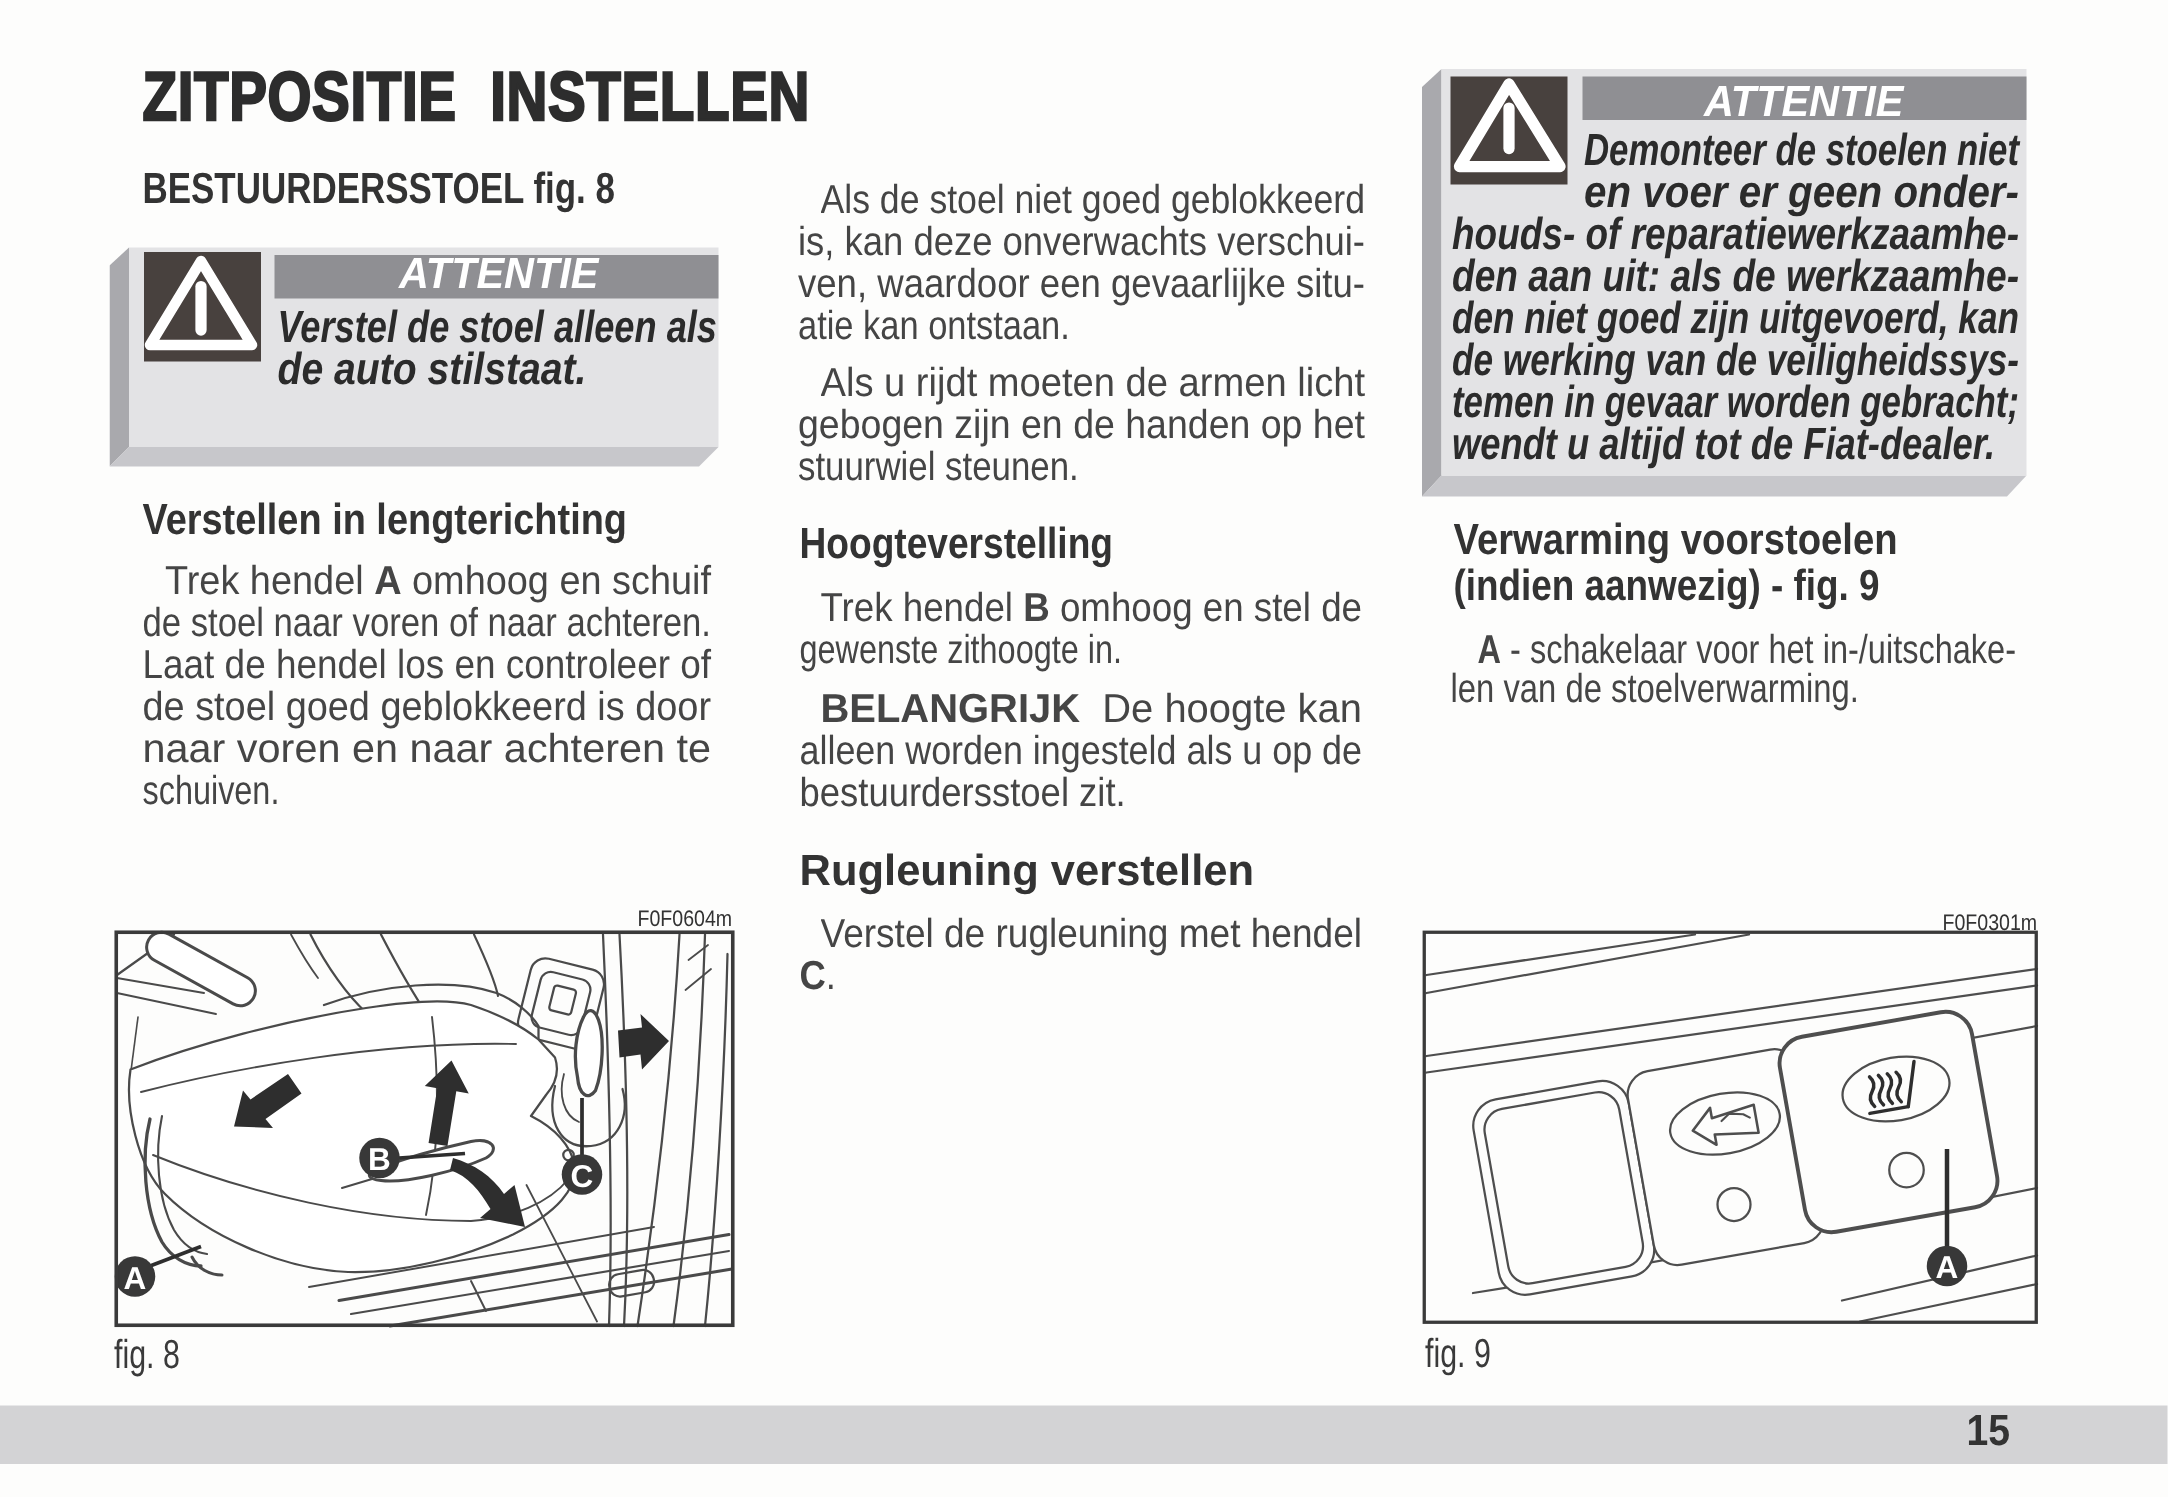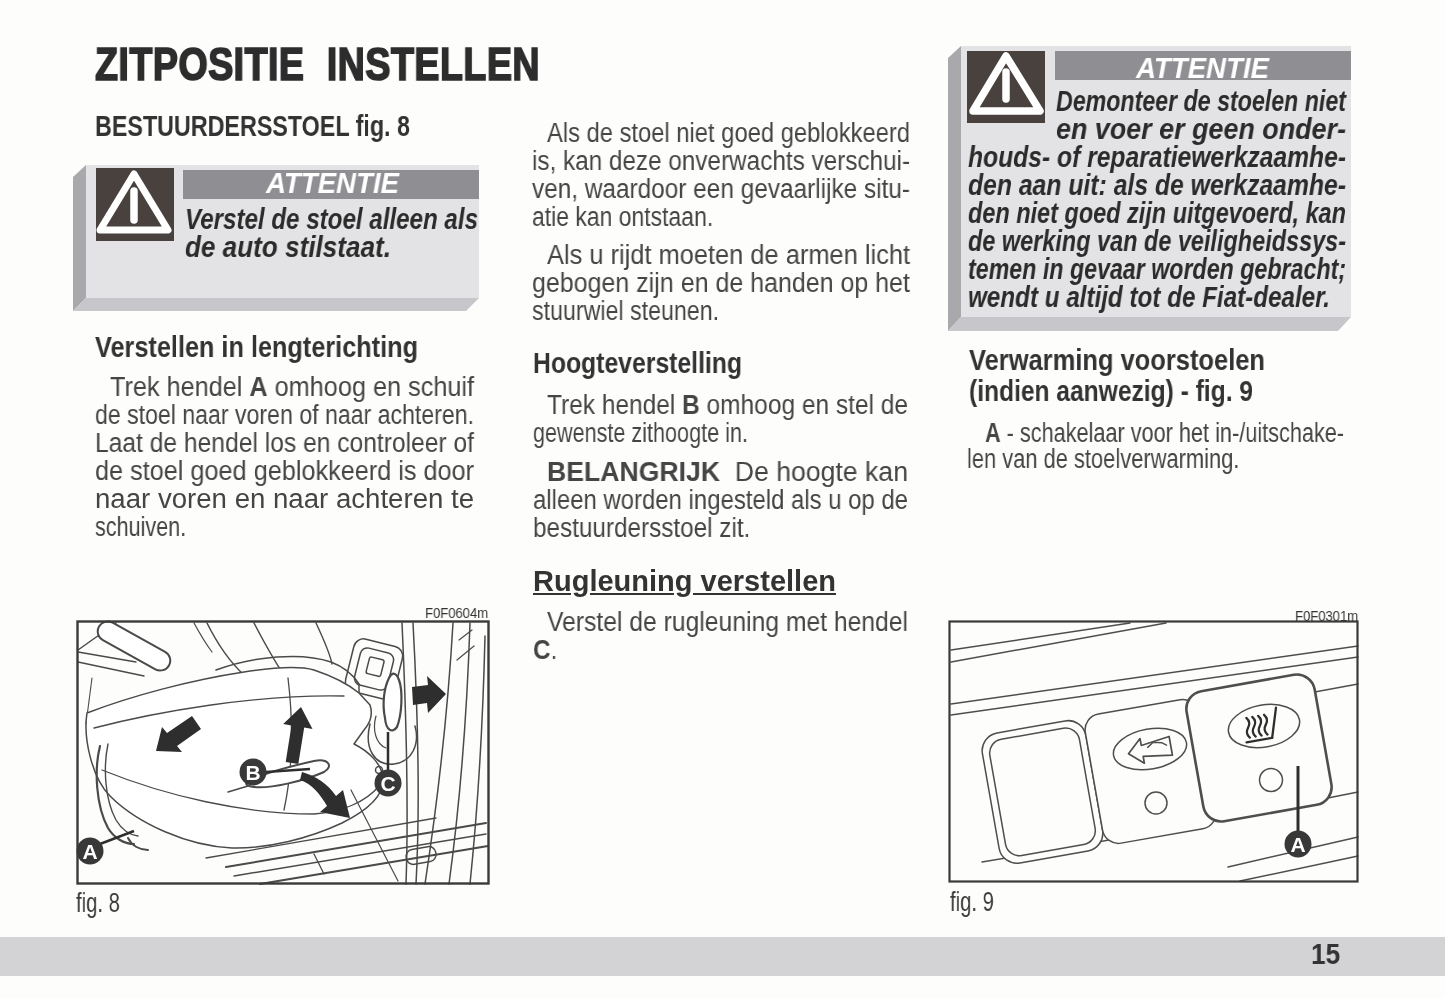--- a/index.html
+++ b/index.html
@@ -250,21 +250,21 @@
 <div class="tl" style="left:547px;top:392px;font-size:27px;font-weight:400;color:#454545;transform:scaleX(0.9064);">Trek hendel <b>B</b> omhoog en stel de</div>
 
 <div class="tl" style="left:533px;top:420px;font-size:27px;font-weight:400;color:#454545;transform:scaleX(0.8000);">gewenste zithoogte in.</div>
 
 <div class="tl" style="left:547px;top:459px;font-size:27px;font-weight:400;color:#454545;transform:scaleX(0.9859);"><b>BELANGRIJK</b>&nbsp; De hoogte kan</div>
 
 <div class="tl" style="left:533px;top:487px;font-size:27px;font-weight:400;color:#454545;transform:scaleX(0.8859);">alleen worden ingesteld als u op de</div>
 
 <div class="tl" style="left:533px;top:515px;font-size:27px;font-weight:400;color:#454545;transform:scaleX(0.9000);">bestuurdersstoel zit.</div>
 
-<div class="tl" style="left:533px;top:567px;font-size:29px;font-weight:700;color:#333333;transform:scaleX(1.0002);text-decoration:underline;">Rugleuning verstellen</div>
+<div class="tl" style="left:533px;top:567px;font-size:29px;font-weight:700;color:#333333;transform:scaleX(1.0002);">Rugleuning verstellen</div>
 
 <div class="tl" style="left:547px;top:609px;font-size:27px;font-weight:400;color:#454545;transform:scaleX(0.9144);">Verstel de rugleuning met hendel</div>
 
 <div class="tl" style="left:533px;top:637px;font-size:27px;font-weight:400;color:#454545;transform:scaleX(0.9000);"><b>C</b>.</div>
 
 <div class="tl" style="left:969px;top:346px;font-size:29px;font-weight:700;color:#333333;transform:scaleX(0.8788);">Verwarming voorstoelen</div>
 
 <div class="tl" style="left:969px;top:377px;font-size:29px;font-weight:700;color:#333333;transform:scaleX(0.8474);">(indien aanwezig) - fig. 9</div>
 
 <div class="tl" style="left:985px;top:420px;font-size:27px;font-weight:400;color:#454545;transform:scaleX(0.8028);"><b>A</b> - schakelaar voor het in-/uitschake-</div>

